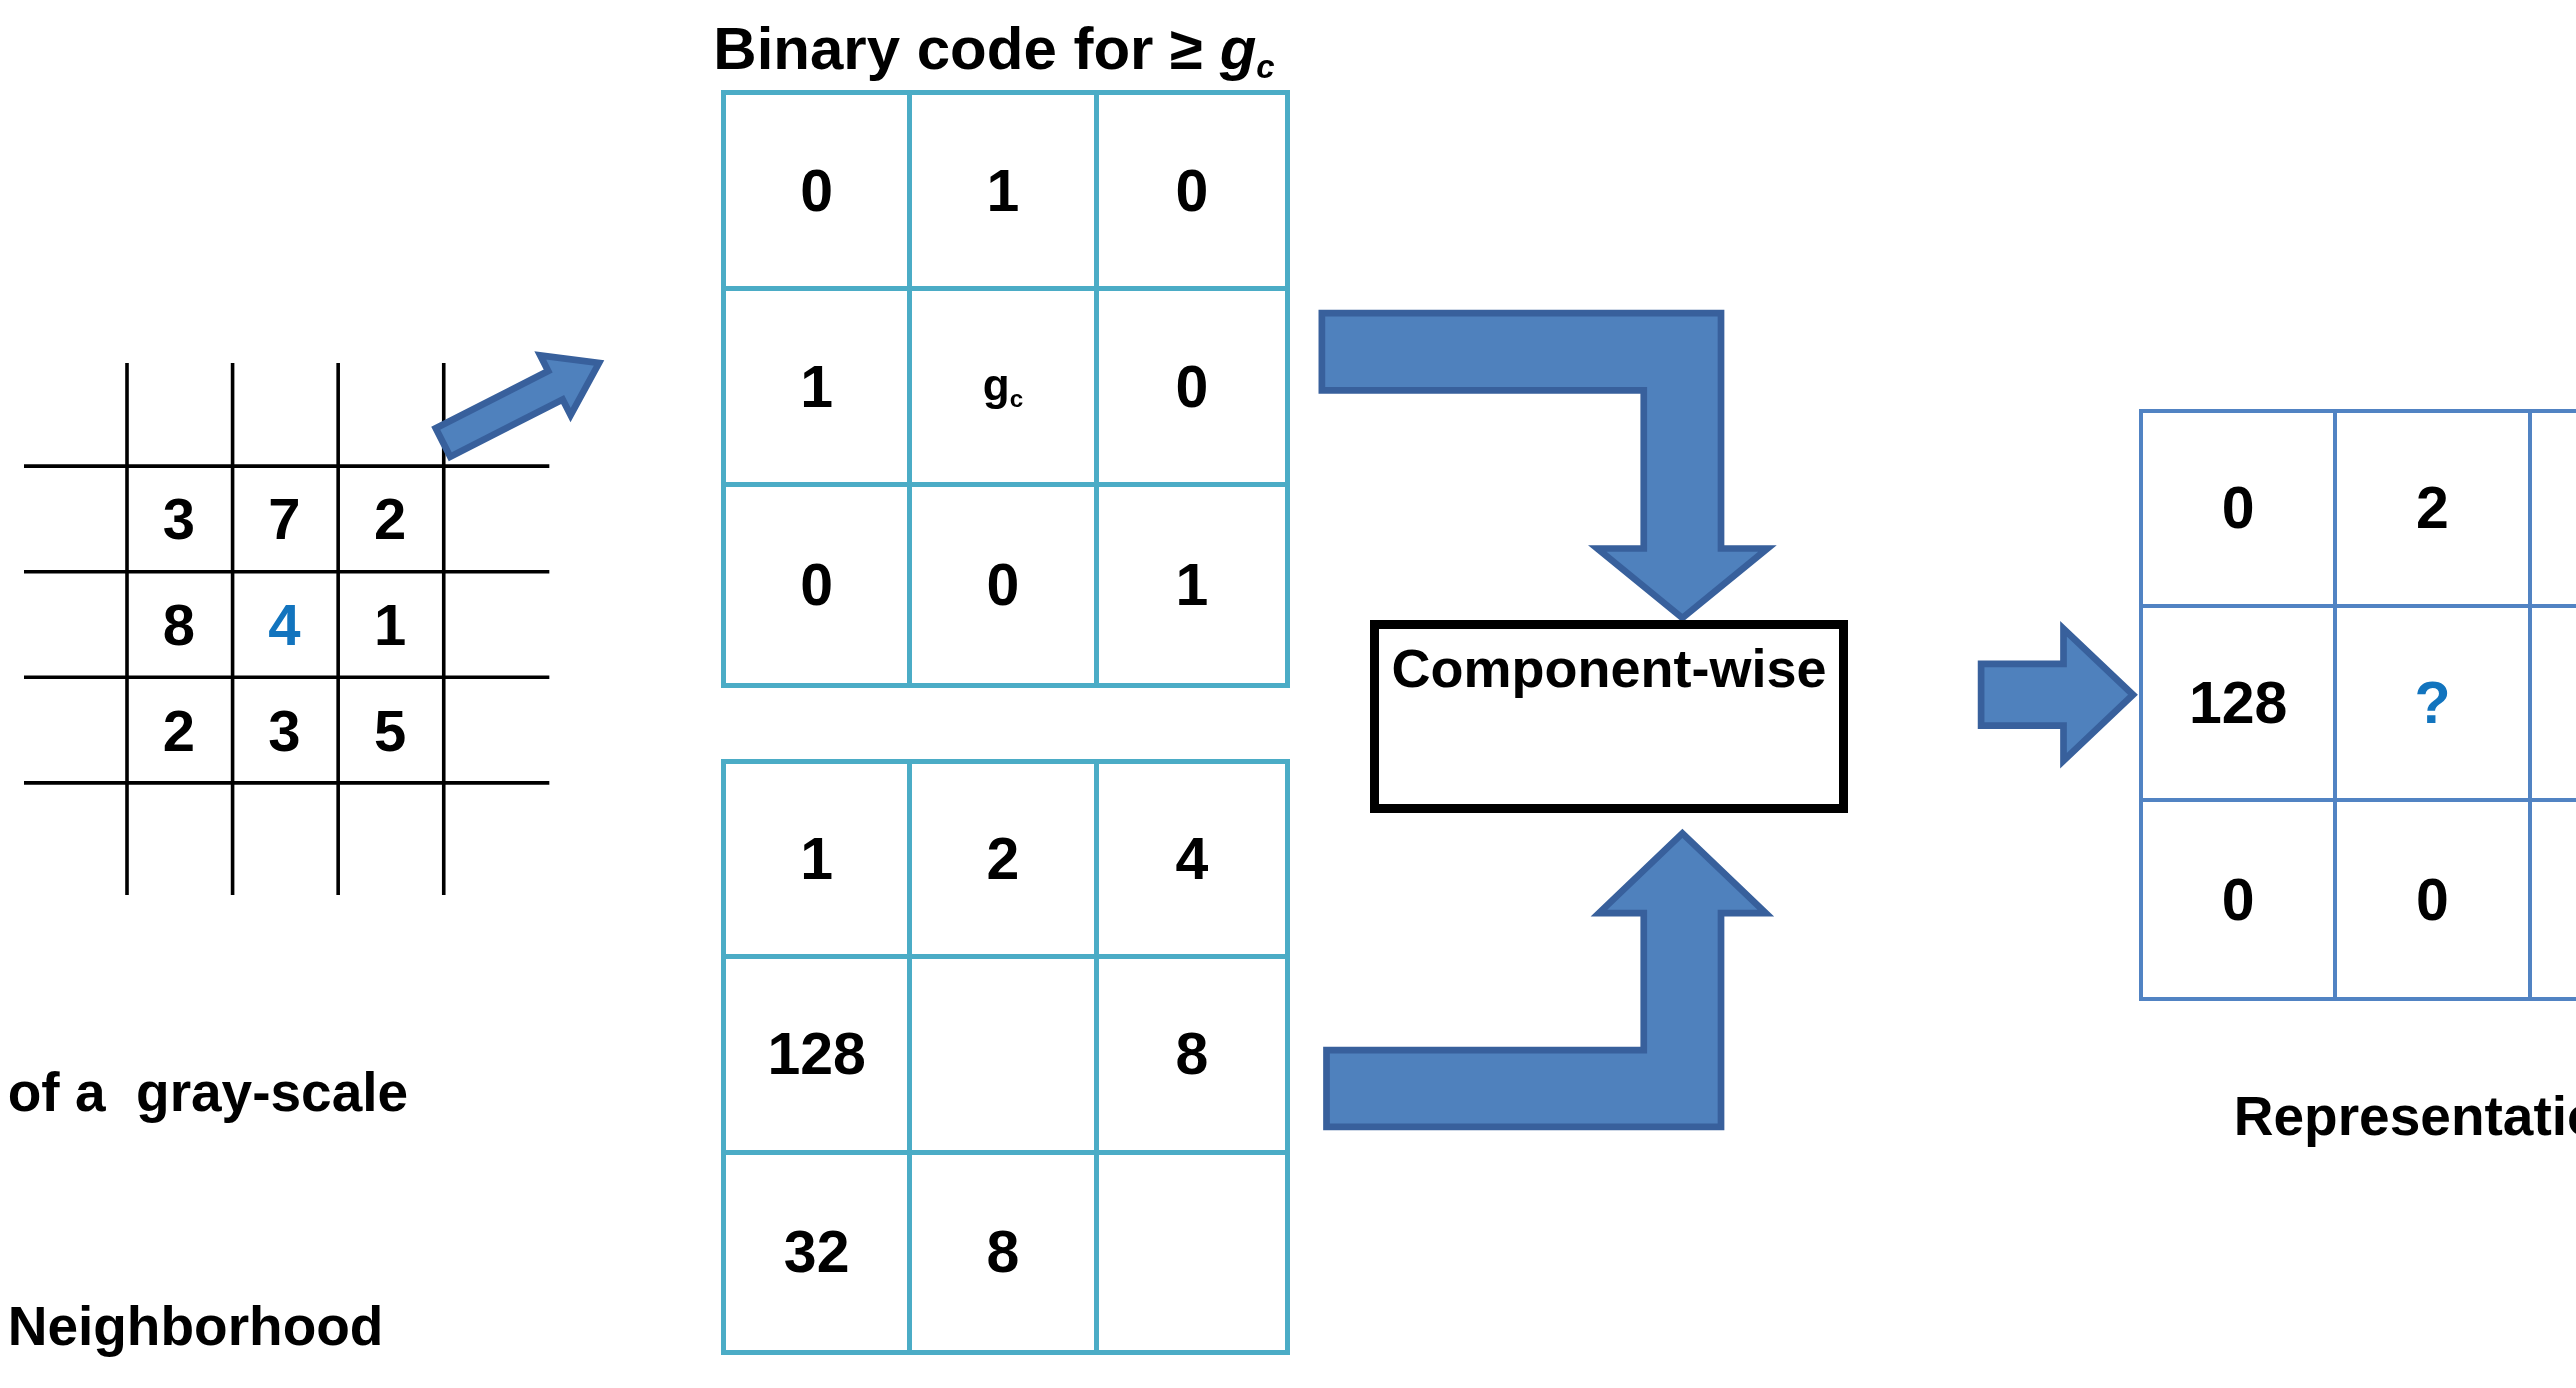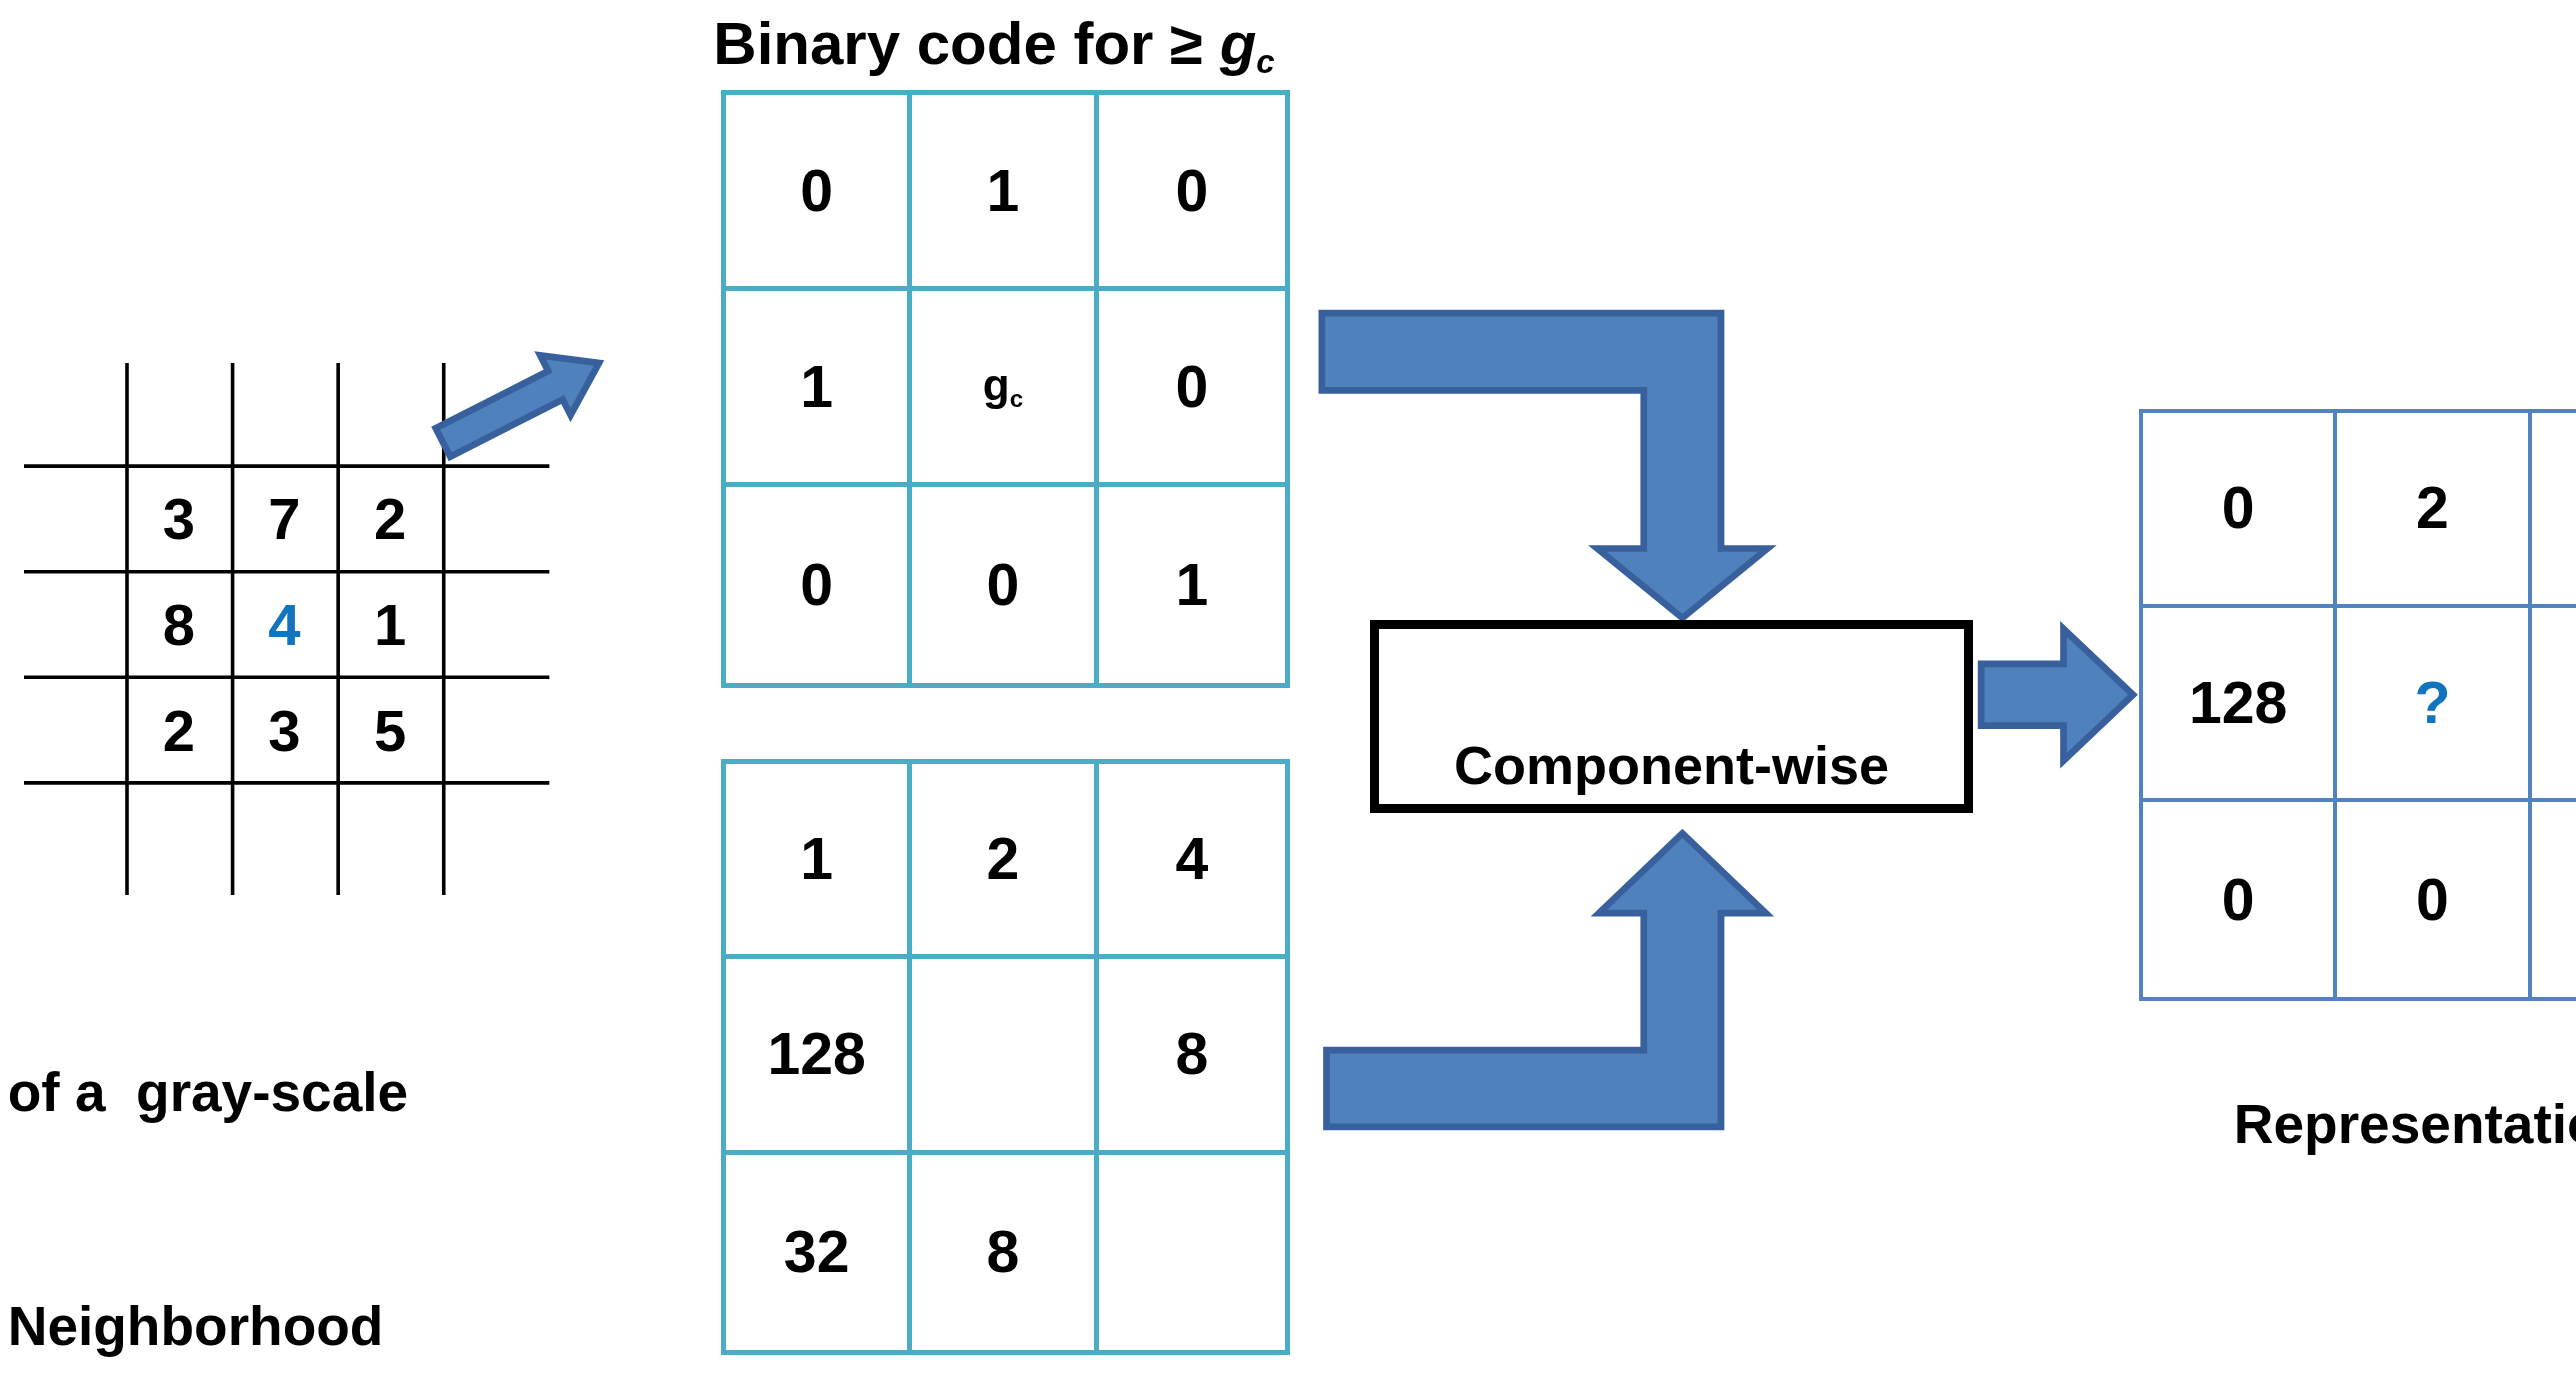--- a/index.html
+++ b/index.html
@@ -21,21 +21,21 @@
   .t3 .cell{display:flex;align-items:center;justify-content:center;font-weight:bold;font-size:59px;}
   .t3.teal{border:5.2px solid var(--teal-border,#4BACC6);}
   .t3.teal .cell{border-right:5.2px solid var(--teal-border,#4BACC6);border-bottom:5.2px solid var(--teal-border,#4BACC6);}
   .t3.rep{border:4.6px solid var(--rep-border,#5183C3);}
   .t3.rep .cell{border-right:4.6px solid var(--rep-border,#5183C3);border-bottom:4.6px solid var(--rep-border,#5183C3);}
   .t3 .cell:nth-child(3n){border-right:none!important;}
   .t3 .cell:nth-child(n+7){border-bottom:none!important;}
 
   .hl{color:var(--highlight,#1274BE);}
   .caption{font-weight:bold;font-size:55px;line-height:78px;white-space:pre;}
-  .center-text{display:flex;align-items:flex-end;justify-content:center;text-align:center;}
+  .center-text{display:flex;align-items:flex-start;justify-content:center;text-align:center;}
   .title{font-weight:bold;font-size:60px;}
   .title .var{font-style:italic;}
   .sub{font-size:0.55em;vertical-align:-0.28em;font-weight:bold;}
   .gc{font-size:44px;font-weight:bold;}
   .blackbox{border:9.3px solid var(--ink,#000);background:#fff;}
   .proc-text{font-weight:bold;font-size:54px;line-height:78px;}
   .lbl{font-weight:bold;font-size:55px;}
   .ngrid{display:grid;grid-template-columns:repeat(3,1fr);grid-template-rows:repeat(3,1fr);}
   .ngrid .cell{display:flex;align-items:center;justify-content:center;font-weight:bold;font-size:58px;}
 </style>
@@ -160,21 +160,21 @@
         <span>8</span>
       </div>
     <div class="cell">
         <span>32</span>
       </div>
     <div class="cell">
         <span>8</span>
       </div>
   </div>
 
-  <div class="abs blackbox center-text" style="left:1370px;top:620px;width:603px;height:193px;">
+  <div class="abs blackbox center-text" style="left:1370px;top:620px;width:478px;height:193px;">
     <div class="proc-text">
       <div>Component-wise</div>
     </div>
   </div>
 
   <div class="abs t3 rep" style="left:2139px;top:409px;width:591px;height:592px;">
     <div class="cell">
         <span>0</span>
       </div>
     <div class="cell">

